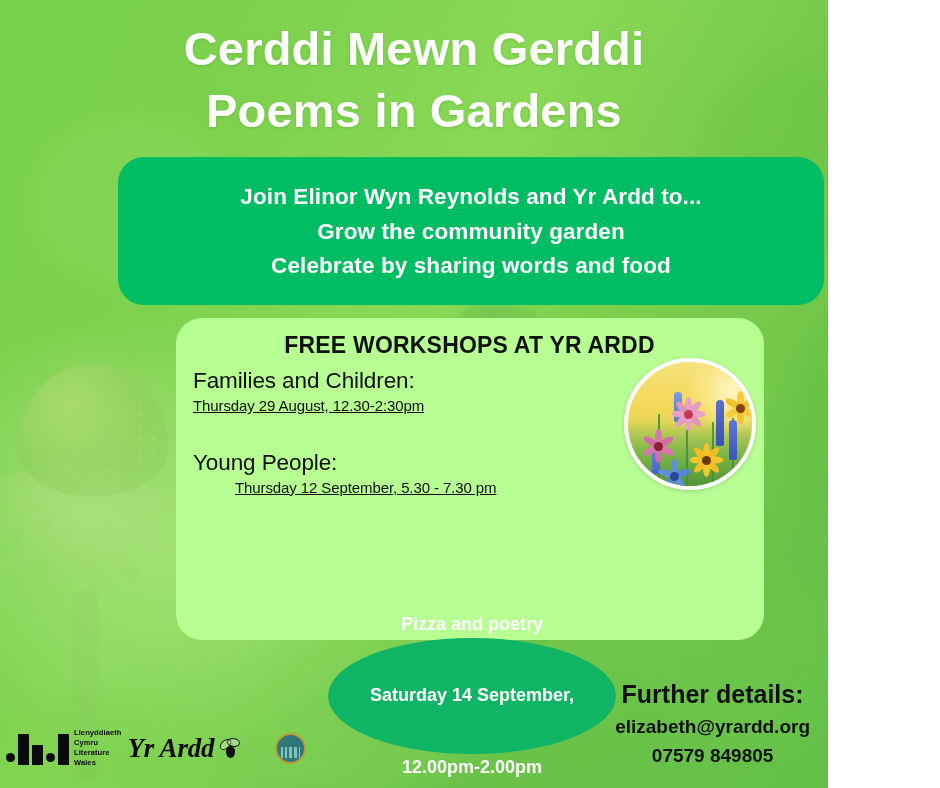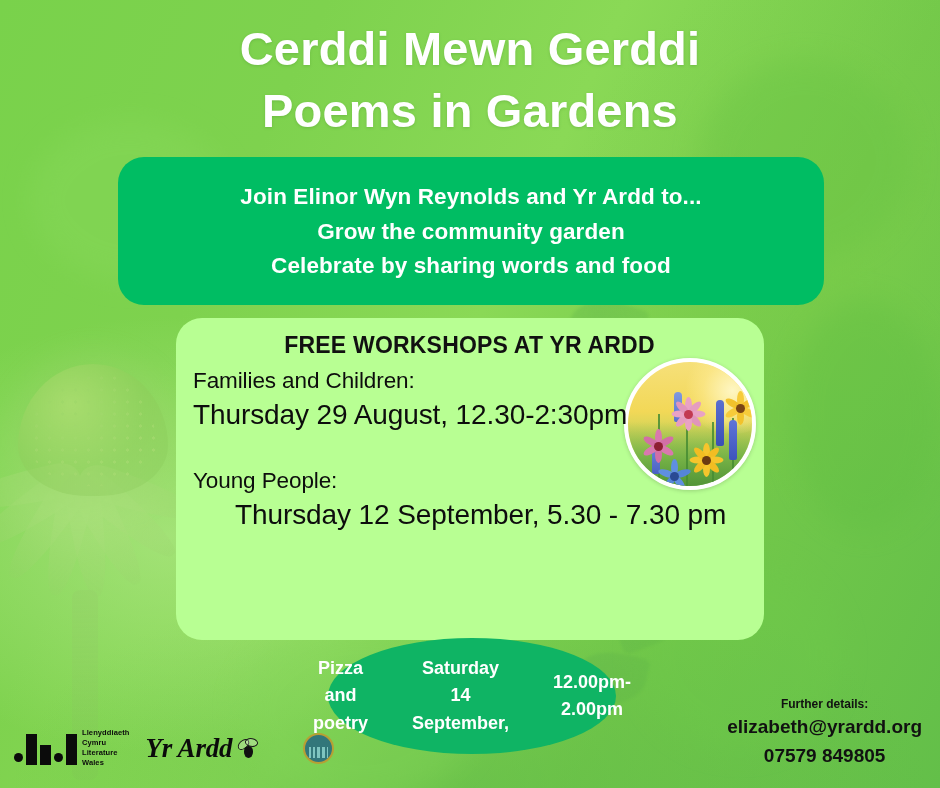--- a/index.html
+++ b/index.html
@@ -6,21 +6,21 @@
     margin: 0;
     padding: 0;
     background: #ffffff;
   }
   body {
     font-family: "Liberation Sans", sans-serif;
   }
 
   #poster {
     position: relative;
-    width: 940px;
+    width: 828px;
     height: 788px;
     overflow: hidden;
     background: #4d7c0f;
   }
 
   
   .bg-base {
     position: absolute;
     inset: 0;
     background:
@@ -178,24 +178,25 @@
     margin-bottom: 6px;
   }
   .ws-group { position: relative; }
   .ws-title {
     font-size: 22.5px;
     color: #0d0d0d;
     line-height: 1.38;
     letter-spacing: -0.1px;
   }
   .ws-when {
-    font-size: 28px;
+    font-size: 15px;
     color: #0d0d0d;
     line-height: 1.38;
     letter-spacing: -0.1px;
+    text-decoration: underline;
   }
   .ws-when.indent { padding-left: 42px; }
   .ws-gap { height: 30px; }
   .ws-gap.small { height: 26px; }
 
   
   .flower-circle {
     position: absolute;
     right: 8px;
     top: 40px;
@@ -245,21 +246,21 @@
   .pizza {
     position: absolute;
     left: 328px;
     top: 638px;
     width: 288px;
     height: 116px;
     background: #0fb464;
     border-radius: 50%;
     z-index: 6;
     display: flex;
-    flex-direction: row;
+    flex-direction: column;
     align-items: center;
     justify-content: center;
     gap: 44px;
   }
   .pizza-line {
     color: #ffffff;
     font-size: 18px;
     font-weight: bold;
     line-height: 1.52;
     text-align: center;
@@ -268,39 +269,38 @@
   
   .contact {
     position: absolute;
     right: 18px;
     bottom: 18px;
     text-align: center;
     z-index: 6;
     color: #111111;
   }
   .contact-heading {
-    font-size: 12px;
+    font-size: 25px;
     font-weight: bold;
     line-height: 1.5;
   }
   .contact-line {
     font-size: 19px;
     font-weight: bold;
     line-height: 1.5;
   }
 
   
   .logos {
     position: absolute;
-    left: 14px;
+    left: 6px;
     bottom: 12px;
     height: 56px;
     display: flex;
     align-items: center;
-    gap: 10px;
     z-index: 6;
   }
   .logo-lw {
     display: flex;
     align-items: center;
     gap: 5px;
   }
   .lw-mark {
     display: flex;
     align-items: flex-end;

